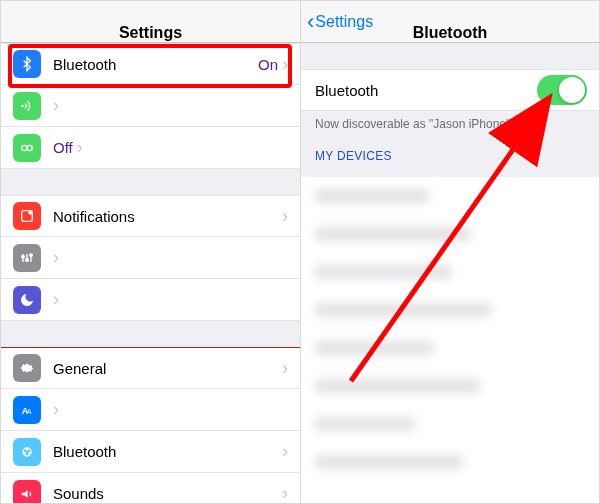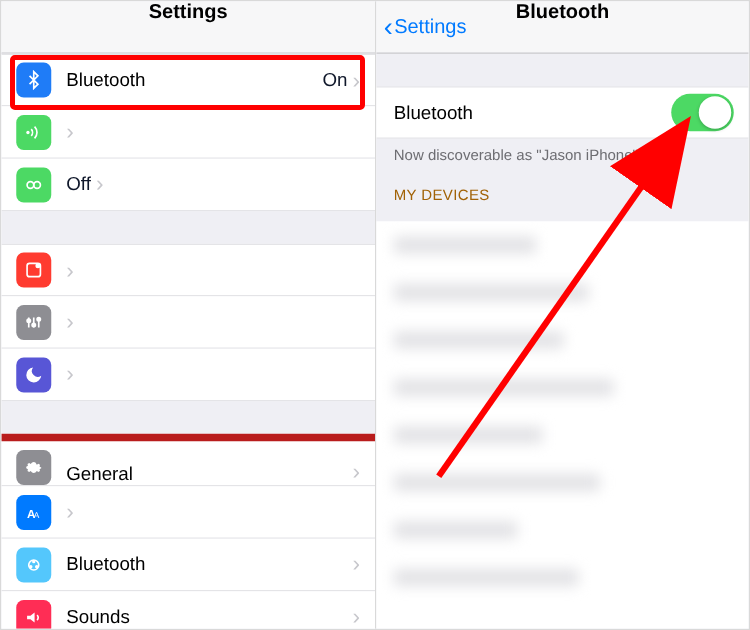--- a/index.html
+++ b/index.html
@@ -1,36 +1,36 @@
 <!DOCTYPE html>
 <html><head>
 <meta charset="utf-8">
 <style>
   * { box-sizing: border-box; margin: 0; padding: 0; }
   html, body { width: 600px; height: 504px; font-family: -apple-system, "Helvetica Neue", Arial, sans-serif; background: #fff; }
   .screen { display: flex; width: 600px; height: 504px; border: 1px solid #d9d9d9; overflow: hidden; }
   .pane { height: 100%; background: #efeff4; overflow: hidden; position: relative; }
   .pane-left { width: 300px; border-right: 1px solid #d9d9d9; }
   .pane-right { flex: 1; }
-  .navbar { height: 42px; background: #f7f7f8; border-bottom: 1px solid #c8c7cc; display: flex; align-items: flex-start; justify-content: center; position: relative; }
+  .navbar { height: 42px; background: #f7f7f8; border-bottom: 1px solid #c8c7cc; display: flex; align-items: flex-end; justify-content: center; position: relative; }
   .nav-title { font-weight: 600; font-size: 16px; color: #000; }
   .nav-back { position: absolute; left: 6px; top: 0; height: 42px; display: flex; align-items: center; color: #007aff; font-size: 16px; cursor: pointer; }
   .nav-back .chev { font-size: 22px; line-height: 1; margin-right: 1px; font-weight: 400; }
   .group-sep { height: 26px; }
   .cell { height: 42px; background: #fff; display: flex; align-items: center; padding: 0 12px; border-bottom: 1px solid #e4e4e7; position: relative; }
   .cell:first-of-type { border-top: 1px solid #e4e4e7; }
   .cell .icon { width: 28px; height: 28px; border-radius: 6px; display: flex; align-items: center; justify-content: center; margin-right: 12px; flex-shrink: 0; }
   .cell .icon svg { width: 16px; height: 16px; }
   .cell .label { flex: 1; font-size: 15px; color: #000; }
-  .cell .value { font-size: 15px; color: #0f172a; margin-right: 4px; }
+  .cell .value { font-size: 15px; color: #4c1d95; margin-right: 4px; }
   .cell .disclosure { color: #c7c7cc; font-size: 18px; }
   .highlight-box { position: absolute; border: 4px solid #ff0000; border-radius: 4px; pointer-events: none; z-index: 5; }
   
   .footer-note { font-size: 12px; color: #6d6d72; padding: 6px 14px 0 14px; }
-  .section-header { font-size: 12px; color: #a16207; padding: 18px 14px 6px 14px; text-transform: uppercase; letter-spacing: 0.3px; }
+  .section-header { font-size: 12px; color: #1d4ed8; padding: 18px 14px 6px 14px; text-transform: uppercase; letter-spacing: 0.3px; }
   .toggle { width: 50px; height: 30px; border-radius: 15px; background: #4cd964; position: relative; flex-shrink: 0; }
   .toggle .knob { position: absolute; right: 2px; top: 2px; width: 26px; height: 26px; border-radius: 50%; background: #fff; box-shadow: 0 1px 3px rgba(0,0,0,0.25); }
   .blur-area { position: absolute; left: 0; right: 0; bottom: 0; background: #fff; }
   .blur-row { height: 38px; display: flex; align-items: center; padding-left: 14px; filter: blur(5px); }
   .blur-strip { height: 14px; width: 70%; border-radius: 3px; background: #e3e3e6; }
   .arrow-svg { position: absolute; pointer-events: none; z-index: 6; }
   
   .bg-blue   { background: #1f7cf7; }
   .bg-green  { background: #4cd964; }
   .bg-red    { background: #ff3b30; }
@@ -85,20 +85,21 @@
 
     <div class="group-sep"></div>
 
     <div class="cell" style="border-top:1px solid #e4e4e7;">
       <div class="icon bg-red">
         <svg viewBox="0 0 24 24" fill="#fff">
             <rect x="4" y="4" width="16" height="16" rx="3" fill="none" stroke="#fff" stroke-width="2"></rect>
             <circle cx="17" cy="7" r="3"></circle>
           </svg>
       </div>
+      <div class="label">Notifications</div>
       <div class="disclosure">›</div>
     </div>
     <div class="cell">
       <div class="icon bg-gray">
         <svg viewBox="0 0 24 24" fill="none" stroke="#fff" stroke-width="2">
             <line x1="6" y1="6" x2="6" y2="18"></line>
             <circle cx="6" cy="10" r="2" fill="#fff"></circle>
             <line x1="12" y1="6" x2="12" y2="18"></line>
             <circle cx="12" cy="15" r="2" fill="#fff"></circle>
             <line x1="18" y1="6" x2="18" y2="18"></line>
@@ -111,21 +112,21 @@
       <div class="icon bg-purple">
         <svg viewBox="0 0 24 24" fill="#fff">
             <path d="M21 12.8A9 9 0 1111.2 3a7 7 0 009.8 9.8z"></path>
           </svg>
       </div>
       <div class="disclosure">›</div>
     </div>
 
     <div class="group-sep"></div>
 
-    <div class="cell" style="border-top:6px solid #b91c1c;align-items:flex-end;">
+    <div class="cell" style="border-top:1px solid #b91c1c;">
       <div class="icon bg-gray">
         <svg viewBox="0 0 24 24" fill="#fff">
             <path d="M12 8a4 4 0 100 8 4 4 0 000-8zm9 4l-2-1 .5-2.2-2-1.3-1.8 1.2L14 6l-2-.5L10 6l-1.7 1.7L6.5 6.5l-2 1.3L5 10l-2 1v2l2 1-.5 2.2 2 1.3 1.8-1.2L10 18l2 .5 2-.5 1.7-1.7 1.8 1.2 2-1.3L19 14l2-1v-1z"></path>
           </svg>
       </div>
       <div class="label">General</div>
       <div class="disclosure">›</div>
     </div>
     <div class="cell">
       <div class="icon bg-bright">

